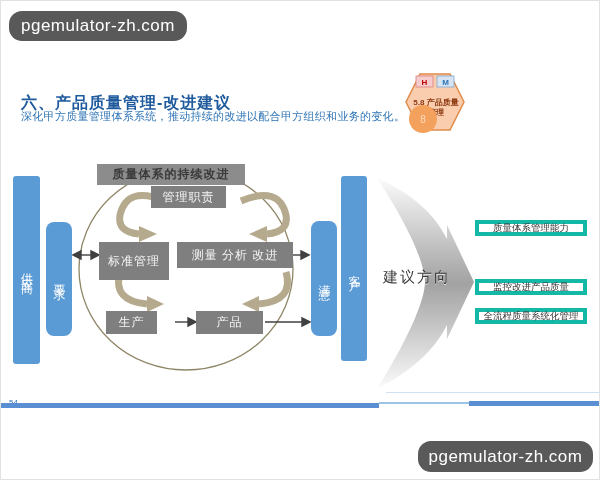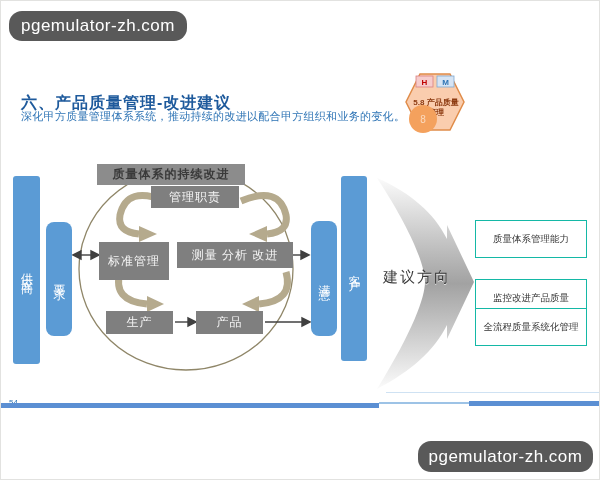--- a/index.html
+++ b/index.html
@@ -32,24 +32,24 @@
     position:absolute; left:96px; top:135px; width:148px; height:21px;
     background:#8c8c8c; color:#3a3a3a; font-size:12px; font-weight:bold;
     display:flex; align-items:center; justify-content:center; letter-spacing:1px;margin-top:28px;
   }
 
   .gbox {
     position:absolute; background:#7f7f7f; color:#f5f5f5;
     display:flex; align-items:center; justify-content:center;
     font-size:12px; letter-spacing:1px;
   }
-  .gbox-mgmt { left:150px; top:185px; width:88px; height:22px; }
+  .gbox-mgmt { left:150px; top:185px; width:75px; height:22px; }
   .gbox-std  { left:98px;  top:241px; width:70px; height:38px; }
   .gbox-meas { left:176px; top:241px; width:116px; height:26px; }
-  .gbox-prod { left:105px; top:310px; width:67px; height:23px; }
+  .gbox-prod { left:105px; top:310px; width:51px; height:23px; }
   .gbox-item { left:195px; top:310px; width:67px; height:23px; }
 
   .vbar {
     position:absolute; background:#5b9bd5; color:#ffffff;
     display:flex; align-items:center; justify-content:center;
     writing-mode:vertical-rl; text-orientation:upright;
     font-size:12px; letter-spacing:4px;
   }
   .vbar-supplier { left:12px;  top:175px; width:27px; height:188px; border-radius:3px; }
   .vbar-req      { left:45px;  top:221px; width:26px; height:114px; border-radius:8px; }
@@ -58,22 +58,22 @@
 
   .diagram-svg { position:absolute; left:0; top:0; }
 
   .arrow-label {
     position:absolute; left:382px; top:267px; width:68px;
     font-size:15px; font-weight:normal; color:#3a3a3a; letter-spacing:2px;
     text-shadow:0 1px 0 rgba(255,255,255,0.7);
   }
 
   .outline-box {
-    position:absolute; left:474px; width:112px; height:38px;
-    background:#ffffff; border:1px solid #14b8a6; color:#333333;
+    position:absolute; left:474px; width:112px; height:16px;
+    background:#ffffff; border:4px solid #14b8a6; color:#333333;
     font-size:9.5px; display:flex; align-items:center; justify-content:center;
     white-space:nowrap;
   }
   .ob-1 { top:219px; } .ob-2 { top:278px; } .ob-3 { top:307px; }
 
   .footer-line-left  { position:absolute; left:0;   top:402px; width:378px; height:5px; background:#5b8fd3; }
   .footer-line-right { position:absolute; left:468px; top:400px; width:132px; height:5px; background:#5b8fd3; }
   .footer-line-gap   { position:absolute; left:378px; top:401px; width:90px; height:2px; background:#9dc3e6; }
   .footer-line-faint { position:absolute; left:385px; top:391px; width:215px; height:1px; background:#cfe2f3; }
   .page-number { position:absolute; left:8px; top:397px; font-size:8px; color:#2e74b5; }

